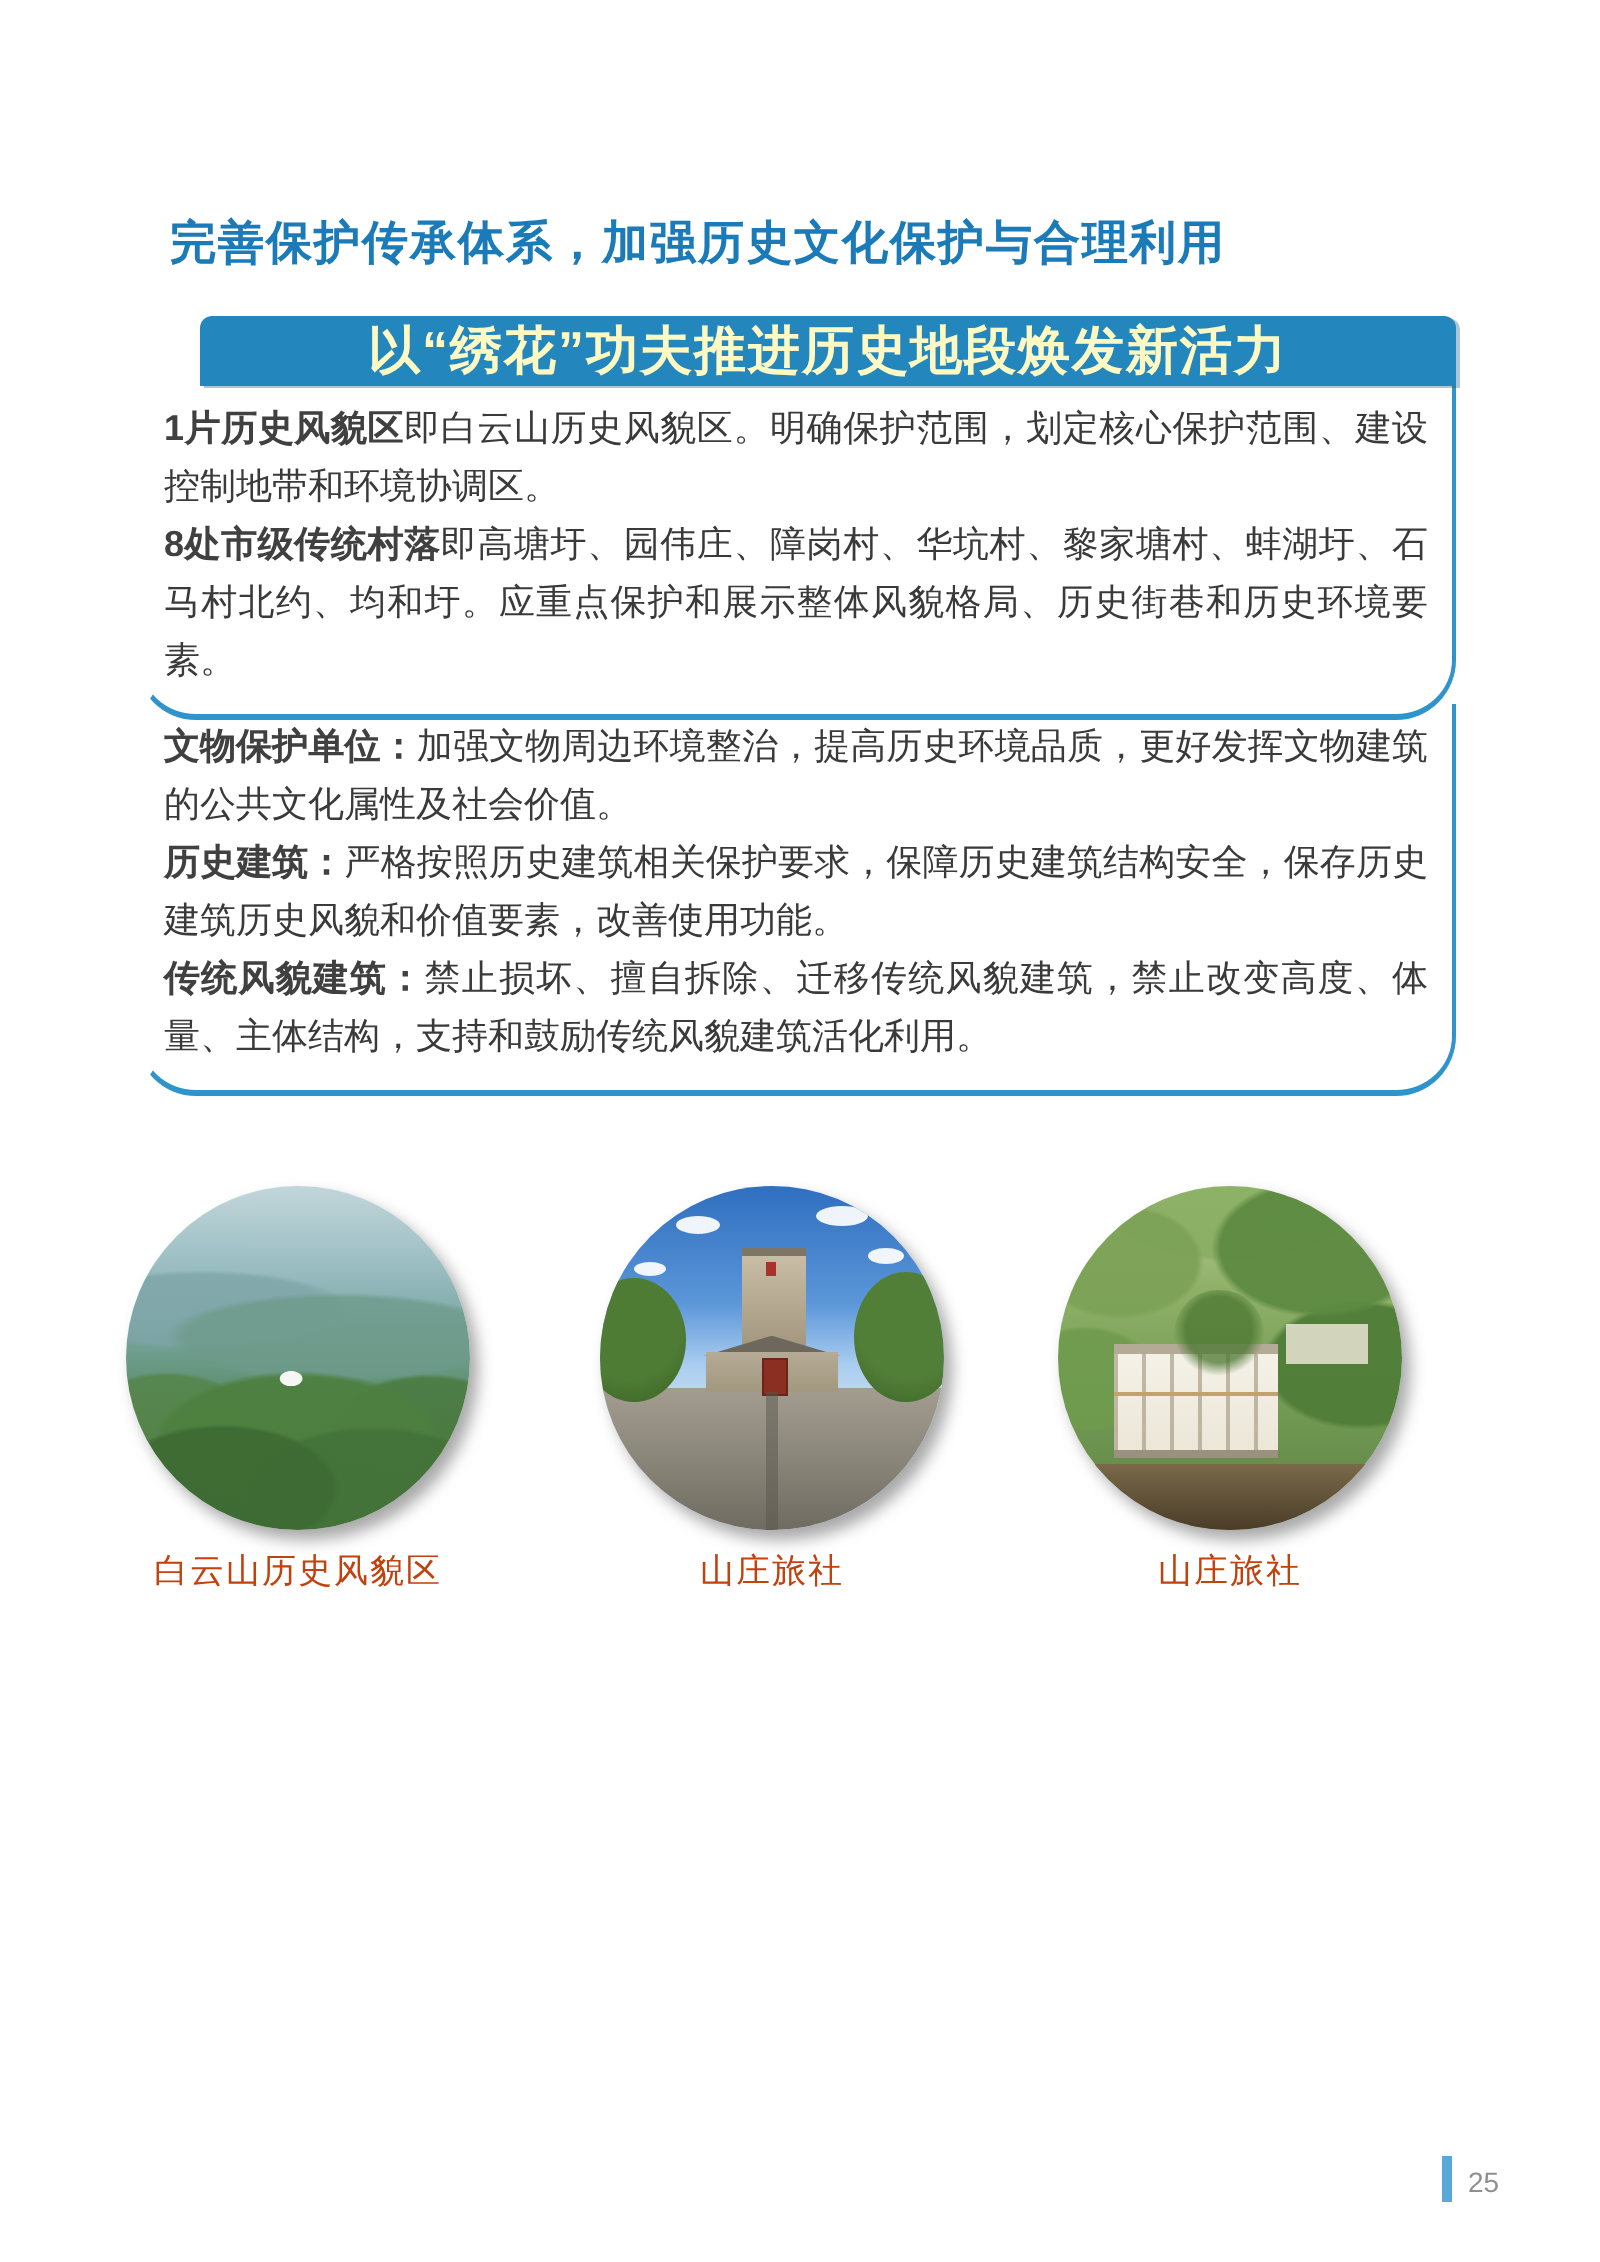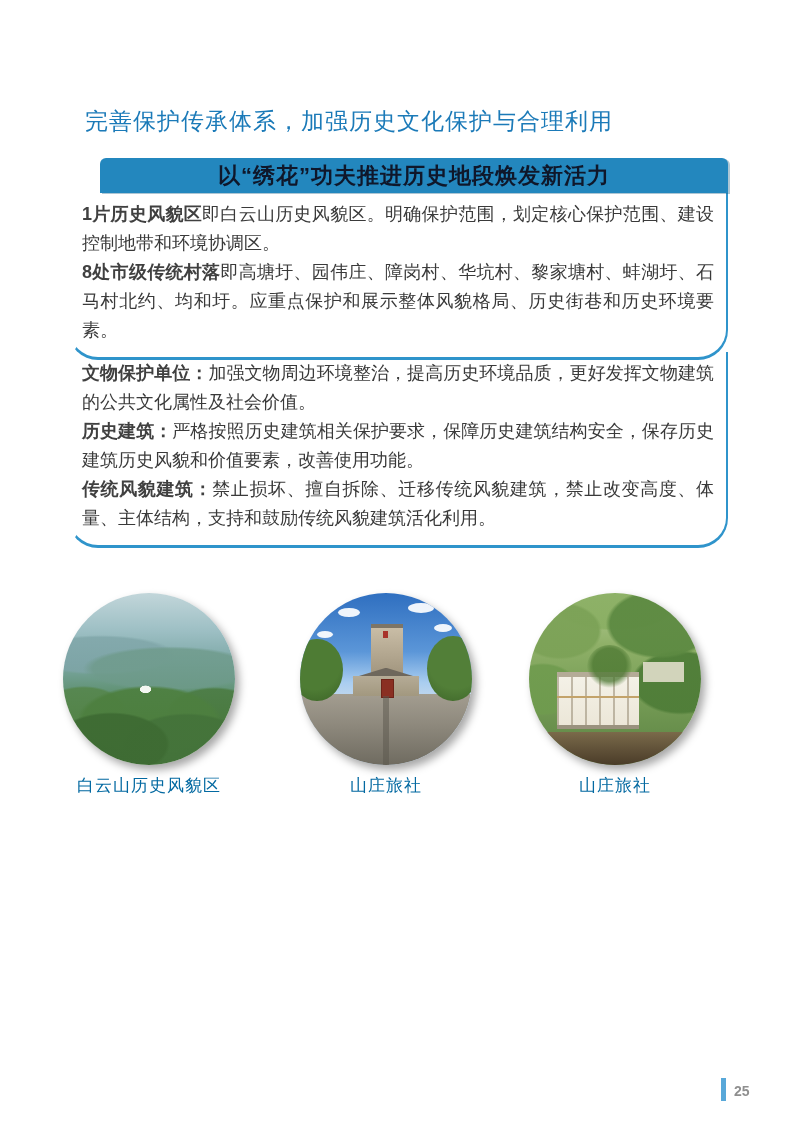--- a/index.html
+++ b/index.html
@@ -2,29 +2,29 @@
 <html><head>
 <meta charset="utf-8">
 <style>
   html,body{margin:0;padding:0;background:#ffffff;}
   .page{
     position:relative;width:800px;height:1131px;background:#ffffff;
     font-family:"Liberation Sans",sans-serif;overflow:hidden;
   }
   .doc-title{
     position:absolute;left:85px;top:106px;margin:0;
-    font-size:23px;font-weight:normal;color:#1b7ab8;letter-spacing:1px;
+    font-size:23px;font-weight:bold;color:#1b7ab8;letter-spacing:1px;
   }
   .section{position:absolute;left:68px;width:660px;}
   .sec1{top:158px;}
   .sec2{top:352px;}
   .sec3{top:849px;}
   .bar{
-    height:35px;line-height:35px;background:#2387be;color:#0f172a;
-    text-align:center;font-size:22px;font-weight:bold;
+    height:35px;line-height:35px;background:#2387be;color:#fef9c3;
+    text-align:center;font-size:26px;font-weight:bold;
     border-radius:6px 6px 0 0;letter-spacing:1px;
     box-shadow:2px 1px 0 rgba(21,92,133,0.35);
     position:relative;z-index:2;margin-left:32px;
   }
   .box{
     border-style:solid;border-color:#2f94cb;
     border-width:0 2px 3px 2px;border-left-color:transparent;
     border-radius:0 0 30px 30px;
     padding:7px 12px 12px 12px;
     font-size:18px;line-height:29px;color:#3a3a3a;
@@ -35,21 +35,21 @@
   .hl{color:#2b8dc7;font-weight:bold;}
 
   .photos{position:absolute;left:0;top:593px;width:800px;height:210px;}
   .photo-fig{position:absolute;margin:0;width:172px;text-align:center;}
   .pf1{left:63px;} .pf2{left:300px;} .pf3{left:529px;}
   .circle{
     position:relative;width:172px;height:172px;border-radius:50%;
     overflow:hidden;box-shadow:4px 5px 8px rgba(0,0,0,0.35);
   }
   .caption{
-    display:block;margin-top:9px;font-size:17px;color:#0369a1;letter-spacing:1px;
+    display:block;margin-top:9px;font-size:17px;color:#c2410c;letter-spacing:1px;
   }
   
   .ph1{
     background:
       radial-gradient(ellipse 9px 6px at 48% 56%, #f4f7f2 0 60%, rgba(255,255,255,0) 66%),
       radial-gradient(ellipse 95px 52px at 28% 88%, rgba(62,107,51,.95) 0 58%, rgba(62,107,51,0) 62%),
       radial-gradient(ellipse 105px 56px at 72% 90%, rgba(68,115,58,.95) 0 58%, rgba(68,115,58,0) 62%),
       radial-gradient(ellipse 120px 58px at 50% 74%, rgba(77,127,63,.92) 0 55%, rgba(77,127,63,0) 60%),
       radial-gradient(ellipse 70px 40px at 12% 68%, rgba(85,133,74,.85) 0 55%, rgba(85,133,74,0) 60%),
       radial-gradient(ellipse 80px 44px at 88% 70%, rgba(74,122,64,.85) 0 55%, rgba(74,122,64,0) 60%),
@@ -97,21 +97,21 @@
       repeating-linear-gradient(90deg, rgba(150,138,115,.55) 0 2px, rgba(0,0,0,0) 2px 14px),
       linear-gradient(180deg,#f4f1e7 0%,#ece7d8 100%);
     border-top:5px solid #b4ab97;border-bottom:4px solid #9a927e;}
   .ph3 .rail{position:absolute;left:16%;top:60%;width:48%;height:2px;background:#c3a36a;}
   .ph3 .pond{position:absolute;left:0;right:0;bottom:0;height:19%;
     background:linear-gradient(180deg,#7a6a4a 0%,#5d4e36 60%,#4a3c28 100%);}
   .ph3 .leafF{position:absolute;left:34%;top:30%;width:26%;height:26%;border-radius:50%;
     background:radial-gradient(circle at 50% 45%, rgba(74,118,48,.75) 0 50%, rgba(74,118,48,0) 70%);}
   
   .pg-bar{position:absolute;left:721px;top:1078px;width:5px;height:23px;background:#58a8d9;}
-  .pg-num{position:absolute;left:734px;top:1083px;font-size:14px;color:#8f8f8f;font-weight:bold;}
+  .pg-num{position:absolute;left:734px;top:1083px;font-size:14px;color:#8f8f8f;}
 </style>
 </head>
 <body>
 
 <div class="page">
 
   <h1 class="doc-title">完善保护传承体系，加强历史文化保护与合理利用</h1>
 
   <div class="section sec1">
     <div class="bar">

